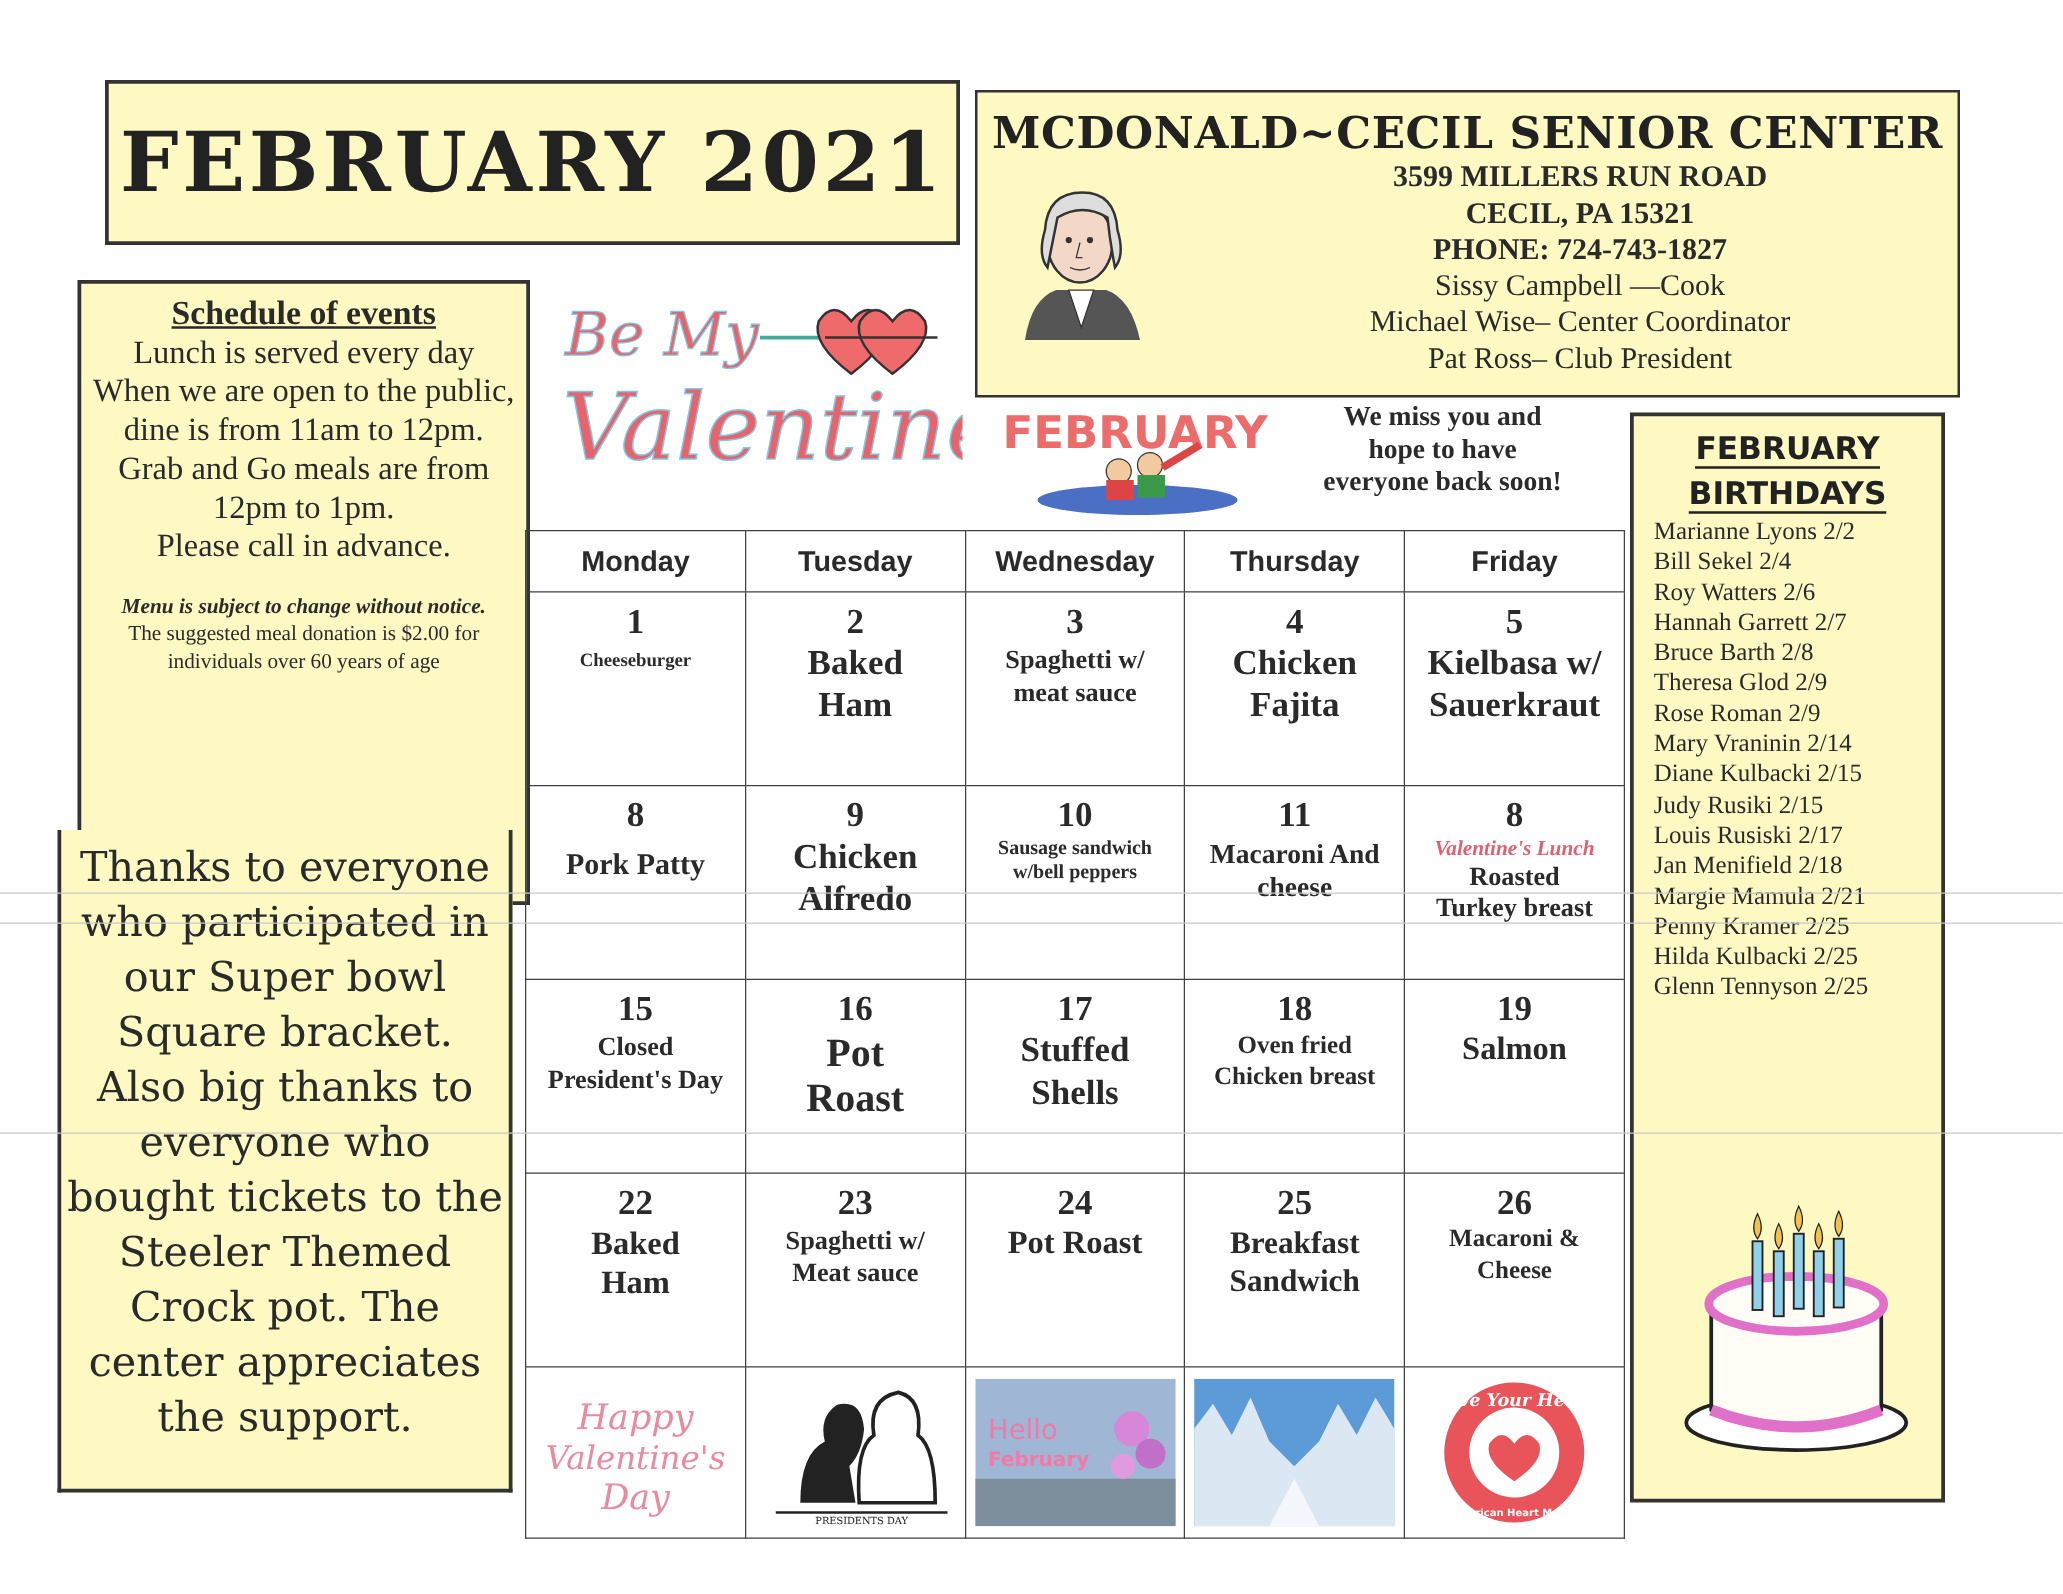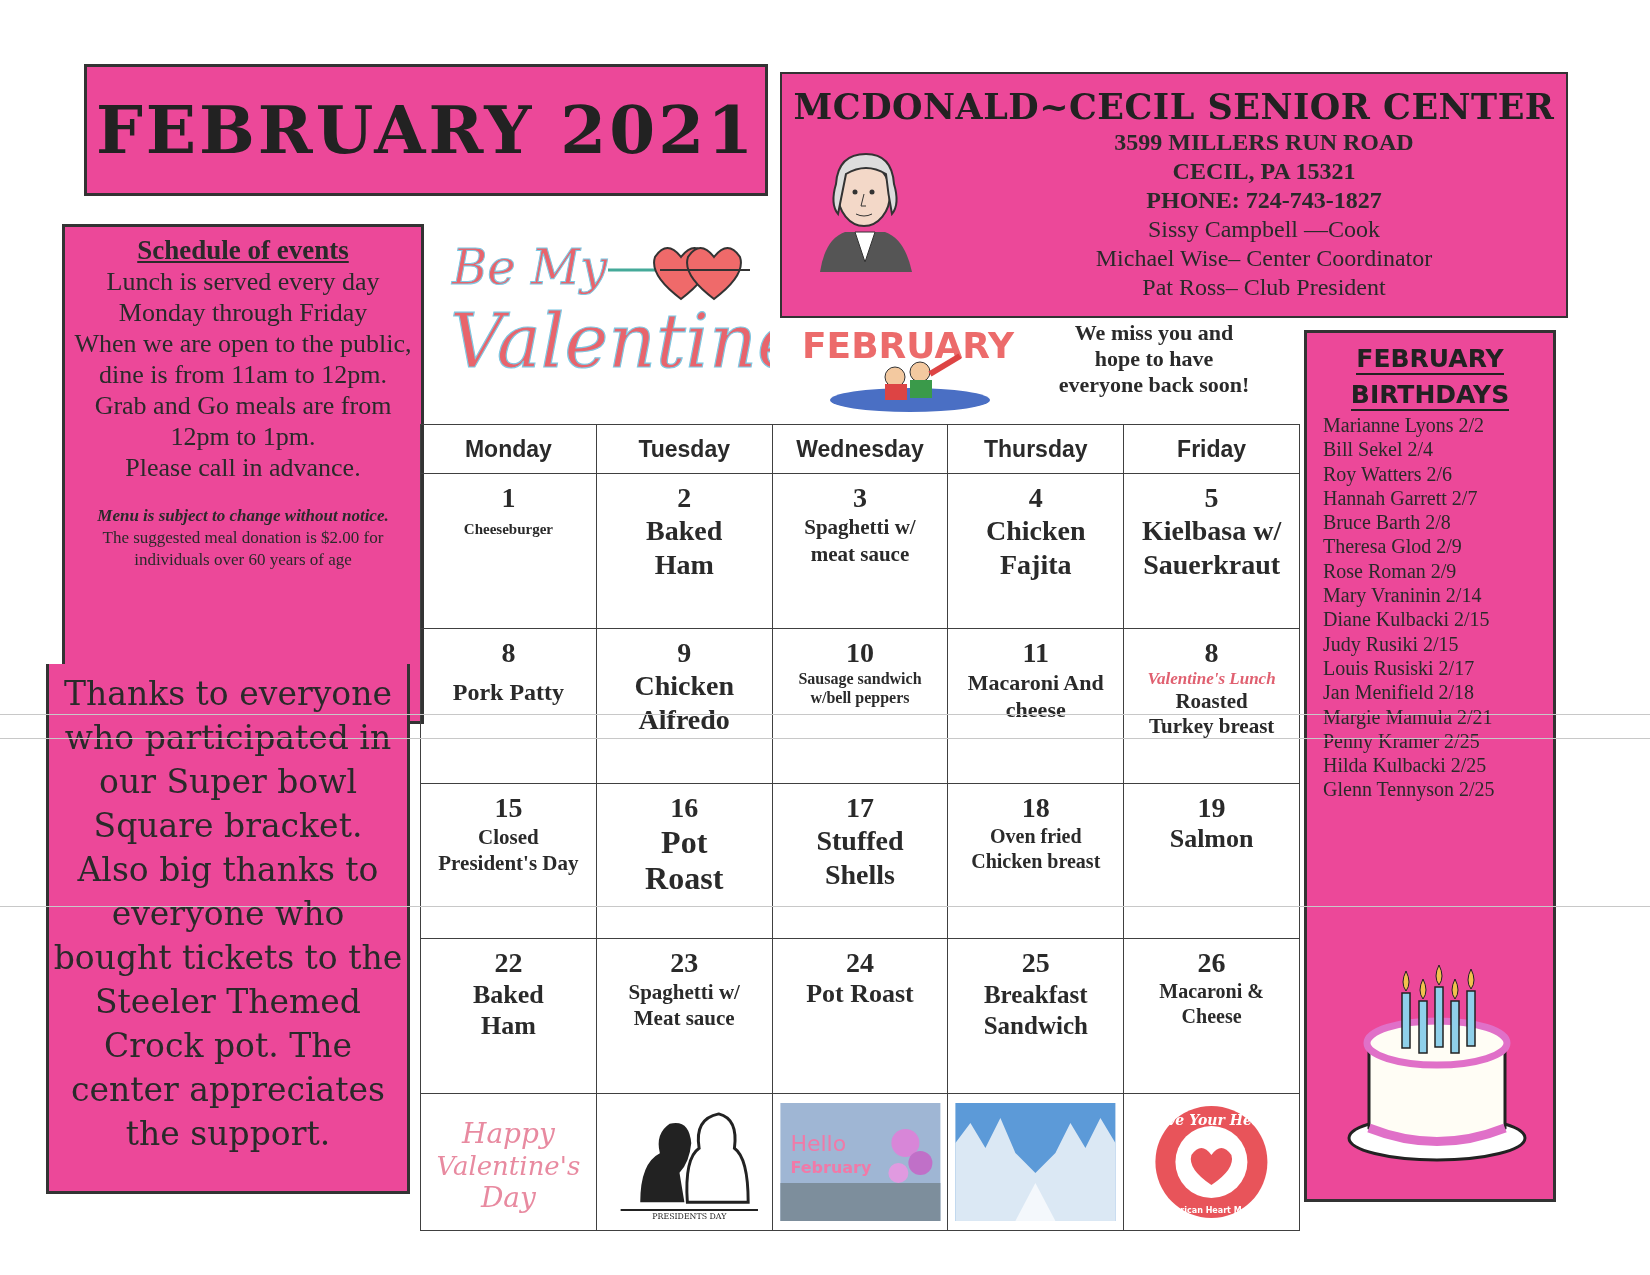--- a/index.html
+++ b/index.html
@@ -1,17 +1,17 @@
 <!DOCTYPE html>
 <html><head>
 <meta charset="utf-8">
 <style>
   html,body{margin:0;padding:0;background:#fff;}
   body{width:1650px;height:1275px;position:relative;overflow:hidden;font-family:"Liberation Serif",serif;color:#2a2a2a;}
-  .box{position:absolute;border:3px solid #333;background:#ec4899;box-sizing:border-box;}
+  .box{position:absolute;border:3px solid #333;background:#fef9c3;box-sizing:border-box;}
   .title-box{left:84px;top:64px;width:684px;height:132px;display:flex;align-items:center;justify-content:center;}
   .title-box span{font-family:"DejaVu Serif",serif;font-weight:900;font-size:66px;letter-spacing:3px;color:#222;}
   .center-box{left:780px;top:72px;width:788px;height:246px;border-width:2px;}
   .center-name{position:absolute;left:0;right:0;top:12px;text-align:center;font-family:"DejaVu Serif",serif;font-weight:900;font-size:35px;letter-spacing:0.5px;color:#222;}
   .center-lines{position:absolute;left:180px;right:0;top:54px;text-align:center;font-size:24px;line-height:29px;}
   .center-lines .b{font-weight:bold;}
   .portrait{position:absolute;left:18px;top:70px;width:130px;height:130px;}
   .sched-box{left:62px;top:224px;width:362px;height:500px;}
   .sched{position:absolute;left:6px;right:6px;top:8px;text-align:center;}
   .sched .h{font-weight:bold;font-size:27px;text-decoration:underline;}
@@ -67,21 +67,20 @@
     <div>Sissy Campbell —Cook</div>
     <div>Michael Wise– Center Coordinator</div>
     <div>Pat Ross– Club President</div>
   </div>
 </div>
 
 <div class="box sched-box">
   <div class="sched">
     <div class="h">Schedule of events</div>
     <div class="p">Lunch is served every day</div>
-    <div class="p">Monday through Friday</div>
     <div class="p">When we are open to the public, dine is from 11am to 12pm.</div>
     <div class="p">Grab and Go meals are from 12pm to 1pm.</div>
     <div class="p">Please call in advance.</div>
     <div class="note">Menu is subject to change without notice.</div>
     <div class="don">The suggested meal donation is $2.00 for</div>
     <div class="don">individuals over 60 years of age</div>
   </div>
 </div>
 
 <div class="box thanks-box">

